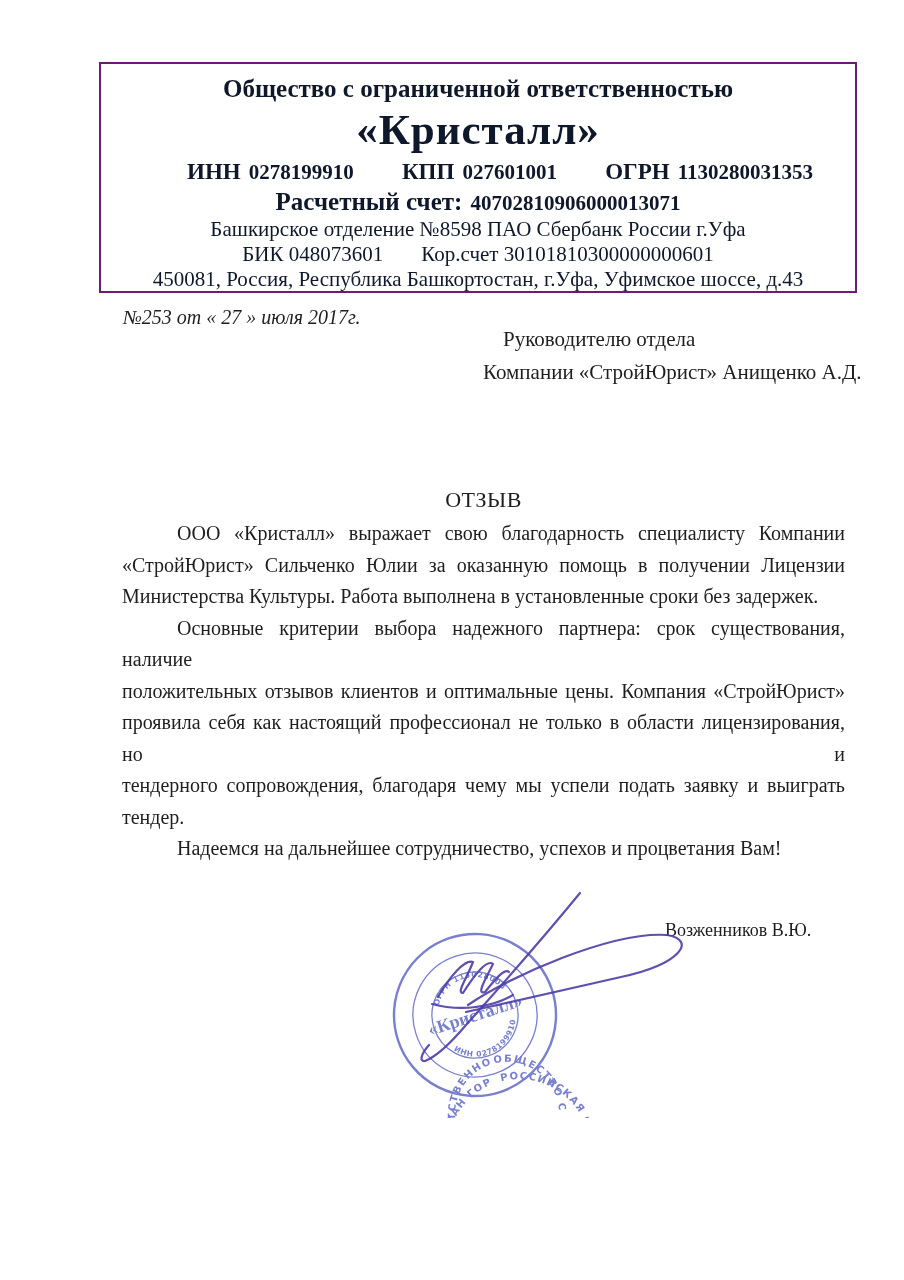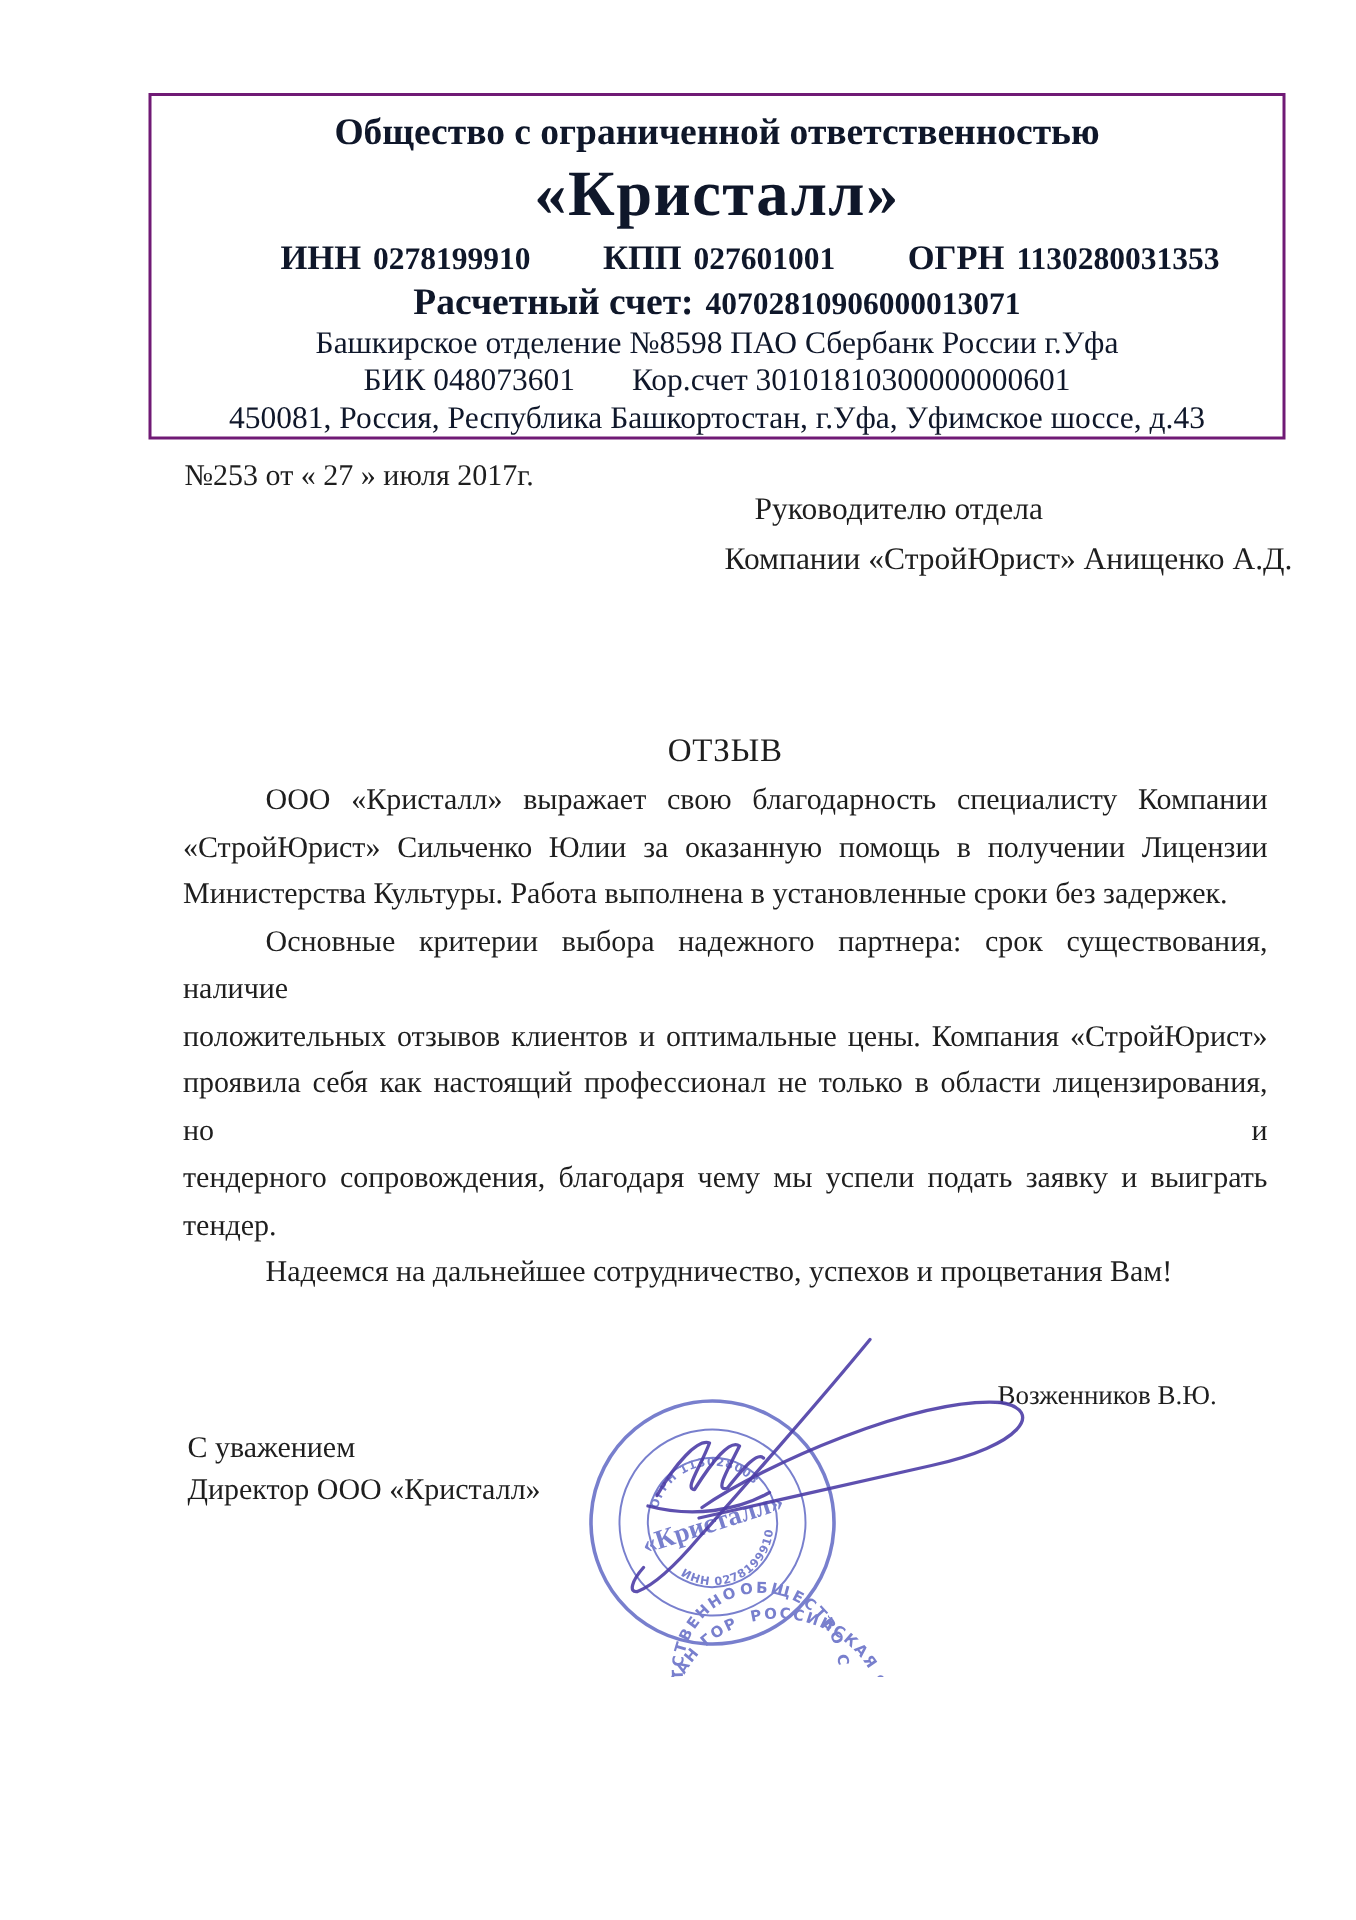--- a/index.html
+++ b/index.html
@@ -32,21 +32,21 @@
     font-size: 23px; font-weight: bold; line-height: 27px; margin-top: 2px;
   }
   .lh-ids .num { font-size: 21px; }
   .lh-account { font-size: 25px; font-weight: bold; line-height: 27px; margin-top: 2px; }
   .lh-account .num { font-size: 21px; }
   .lh-bank, .lh-bik, .lh-address { font-size: 21px; font-weight: normal; line-height: 25px; }
   .lh-bik .gap { display: inline-block; width: 38px; }
   .lh-ids .pair .num, .lh-account .num { margin-left: 8px; }
 
   
-  .doc-number { position: absolute; left: 123px; top: 306px; font-size: 20px; }
+  .doc-number { position: absolute; left: 123px; top: 306px; font-size: 20px; font-style: italic; }
   .recipient {
     position: absolute; left: 483px; top: 327px;
     font-size: 21px; font-weight: normal; line-height: 24px;
   }
   .recipient .r1 { margin-left: 20px; margin-bottom: 9px; }
 
   
   .review-title {
     position: absolute; left: 122px; top: 487px; width: 723px;
     text-align: center; font-size: 22px; letter-spacing: 0.5px;
@@ -129,24 +129,20 @@
         <div class="line first">Основные критерии выбора надежного партнера: срок существования, наличие</div>
         <div class="line">положительных отзывов клиентов и оптимальные цены. Компания «СтройЮрист»</div>
         <div class="line">проявила себя как настоящий профессионал не только в области лицензирования, но и</div>
         <div class="line last">тендерного сопровождения, благодаря чему мы успели подать заявку и выиграть тендер.</div>
       </div>
     <div class="para">
         <div class="line first last">Надеемся на дальнейшее сотрудничество, успехов и процветания Вам!</div>
       </div>
   </div>
 
-  <div class="signoff">
-    <div>С уважением</div>
-    <div>Директор ООО «Кристалл»</div>
-  </div>
   <div class="signer-name">Возженников В.Ю.</div>
 
   <svg class="stamp-layer" width="340" height="260" viewBox="0 0 340 260" xmlns="http://www.w3.org/2000/svg">
     <g class="stamp" transform="translate(95,157) rotate(-18)">
       <defs>
         <path id="ringOuter" d="M 0,71 A 71,71 0 1,1 -0.05,71"></path>
         <path id="ringMid" d="M 0,52 A 52,52 0 1,1 -0.05,52"></path>
         <path id="arcOgrn" d="M -35,-13 A 37,37 0 0,1 35,-13"></path>
         <path id="arcInn" d="M -37,17 A 40,40 0 0,0 37,17"></path>
       </defs>

